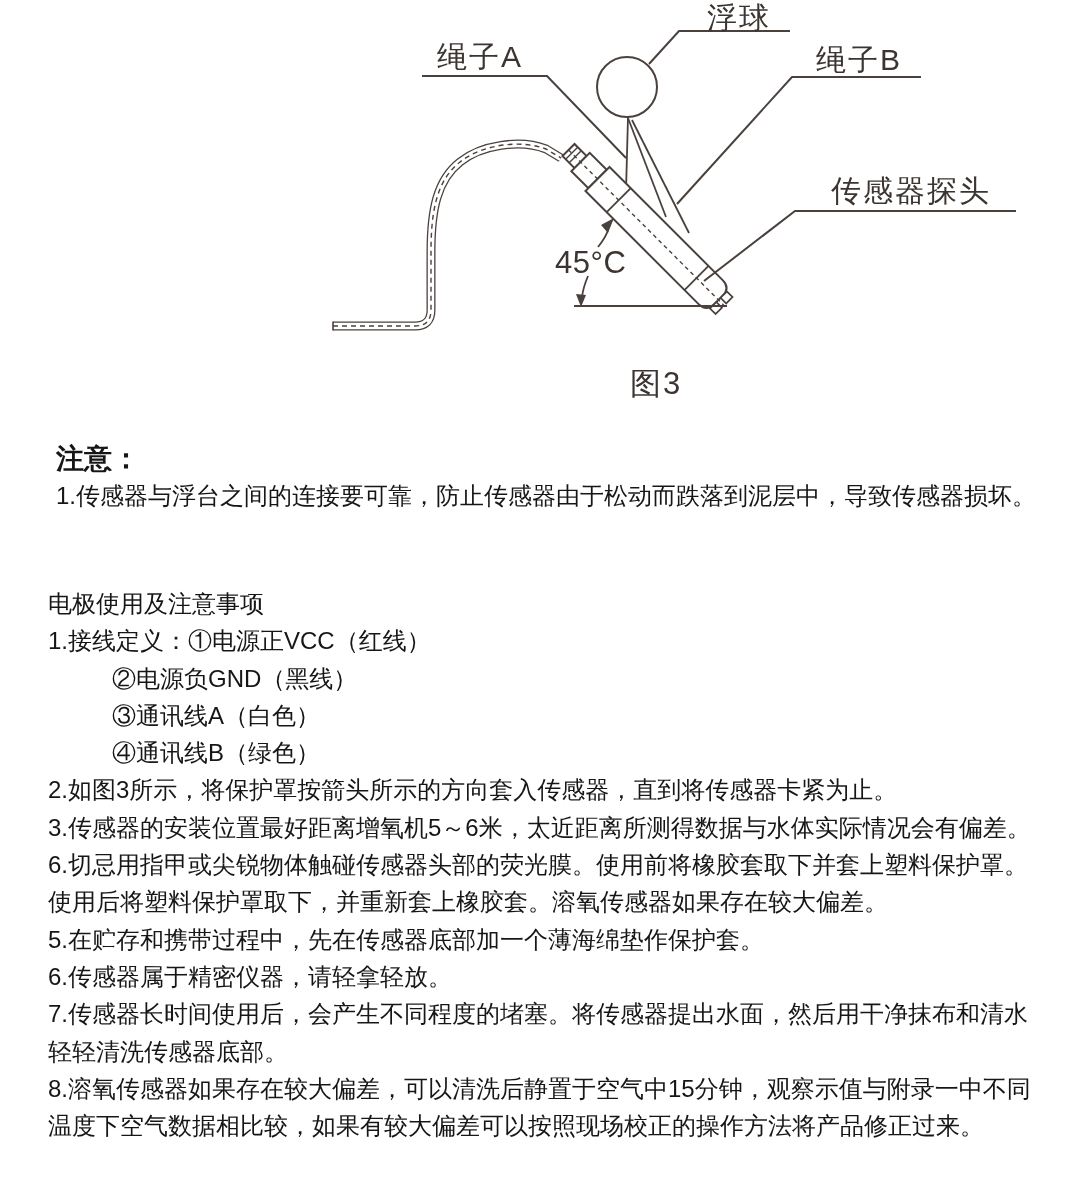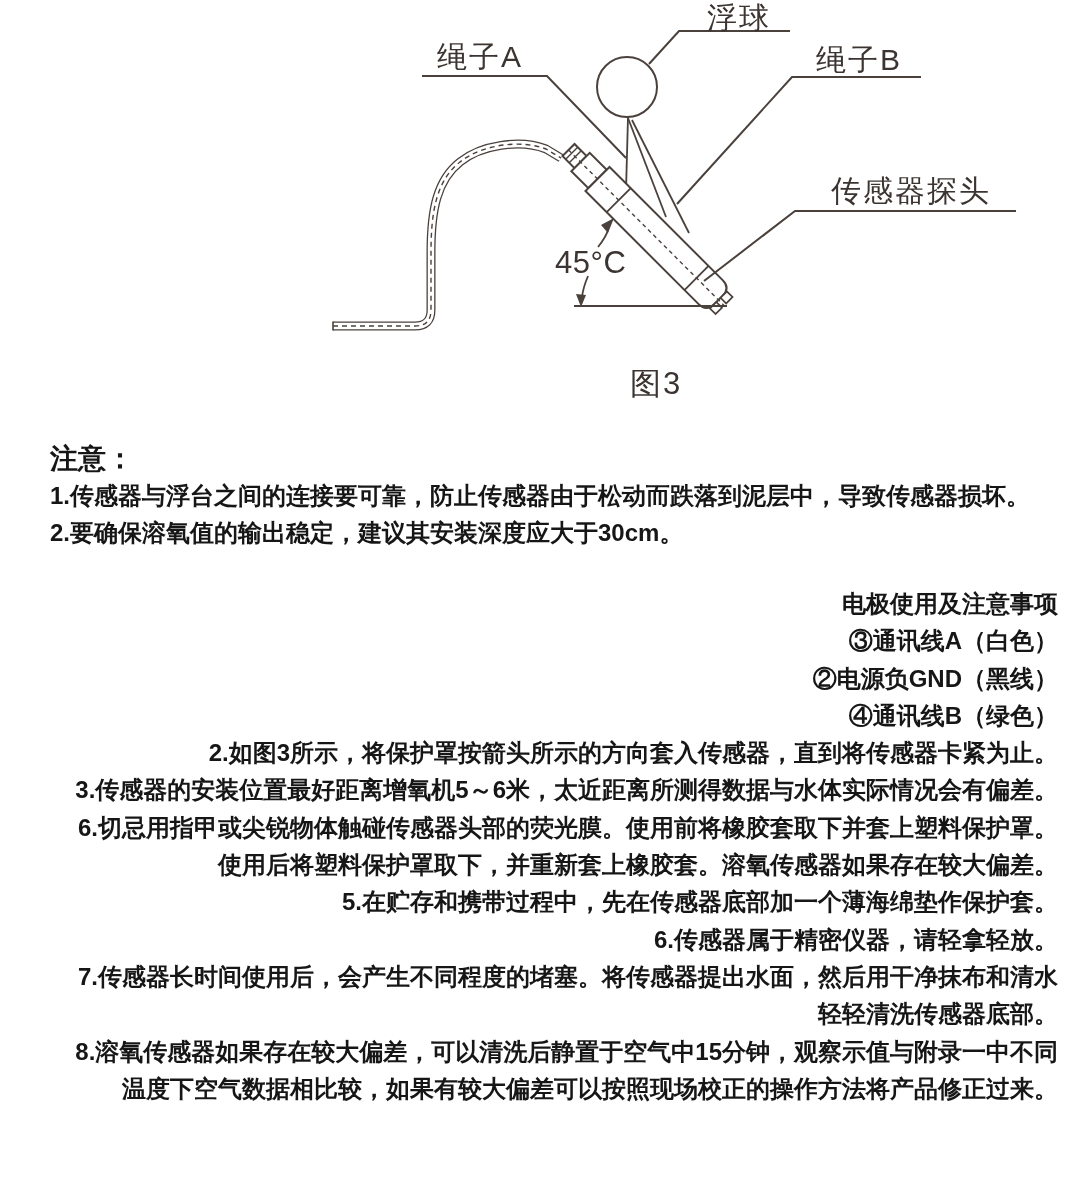--- a/index.html
+++ b/index.html
@@ -11,29 +11,29 @@
   }
   #figure-area { position: absolute; left: 0; top: 0; width: 972px; height: 432px; }
   svg text {
     font-family: "Liberation Sans", sans-serif;
     fill: #3b3431;
   }
   .diagram-label { font-size: 30px; letter-spacing: 2px; }
   .caption-label { font-size: 31px; letter-spacing: 2px; }
   .angle-label { font-size: 31px; letter-spacing: 0.5px; }
 
-  #notes-block { position: absolute; left: 50px; top: 441px; width: 1000px; }
+  #notes-block { position: absolute; left: 56px; top: 441px; width: 1000px; }
   .notes-heading {
     font-size: 28px; font-weight: 700; line-height: 36px; color: #161616;
   }
   .body-line {
-    font-size: 24px; font-weight: 700; height: 37.3px; line-height: 37.3px;
+    font-size: 24px; font-weight: 400; height: 37.3px; line-height: 37.3px;
     color: #161616; white-space: nowrap;
   }
-  #electrode-block { position: absolute; left: 48px; top: 585px; width: 1010px; text-align: right; }
+  #electrode-block { position: absolute; left: 48px; top: 585px; width: 1010px; }
   .indent { padding-left: 64px; }
 </style>
 </head>
 <body>
 
 <div id="figure-area">
   <svg width="1080" height="432" viewBox="0 0 1080 432">
 
     <g fill="none">
       <path d="M 333,326 L 415,326 Q 431,326 431,310 L 431,252 C 431,210 437,180 460,162 C 481,145 520,139 546,149 L 561,158" stroke="#4a413d" stroke-width="9"></path>
@@ -82,27 +82,27 @@
     <text x="816" y="70" class="diagram-label">绳子B</text>
     <text x="831" y="201" class="diagram-label">传感器探头</text>
     <text x="555" y="273" class="angle-label">45°C</text>
     <text x="630" y="394" class="caption-label">图3</text>
   </svg>
 </div>
 
 <div id="notes-block">
   <div class="notes-heading">注意：</div>
   <div class="body-line">1.传感器与浮台之间的连接要可靠，防止传感器由于松动而跌落到泥层中，导致传感器损坏。</div>
-  <div class="body-line">2.要确保溶氧值的输出稳定，建议其安装深度应大于30cm。</div>
 </div>
 
 <div id="electrode-block">
   <div class="body-line">电极使用及注意事项</div>
+  <div class="body-line">1.接线定义：①电源正VCC（红线）</div>
+  <div class="body-line indent">②电源负GND（黑线）</div>
   <div class="body-line indent">③通讯线A（白色）</div>
-  <div class="body-line indent">②电源负GND（黑线）</div>
   <div class="body-line indent">④通讯线B（绿色）</div>
   <div class="body-line">2.如图3所示，将保护罩按箭头所示的方向套入传感器，直到将传感器卡紧为止。</div>
   <div class="body-line">3.传感器的安装位置最好距离增氧机5～6米，太近距离所测得数据与水体实际情况会有偏差。</div>
   <div class="body-line">6.切忌用指甲或尖锐物体触碰传感器头部的荧光膜。使用前将橡胶套取下并套上塑料保护罩。</div>
   <div class="body-line">使用后将塑料保护罩取下，并重新套上橡胶套。溶氧传感器如果存在较大偏差。</div>
   <div class="body-line">5.在贮存和携带过程中，先在传感器底部加一个薄海绵垫作保护套。</div>
   <div class="body-line">6.传感器属于精密仪器，请轻拿轻放。</div>
   <div class="body-line">7.传感器长时间使用后，会产生不同程度的堵塞。将传感器提出水面，然后用干净抹布和清水</div>
   <div class="body-line">轻轻清洗传感器底部。</div>
   <div class="body-line">8.溶氧传感器如果存在较大偏差，可以清洗后静置于空气中15分钟，观察示值与附录一中不同</div>

